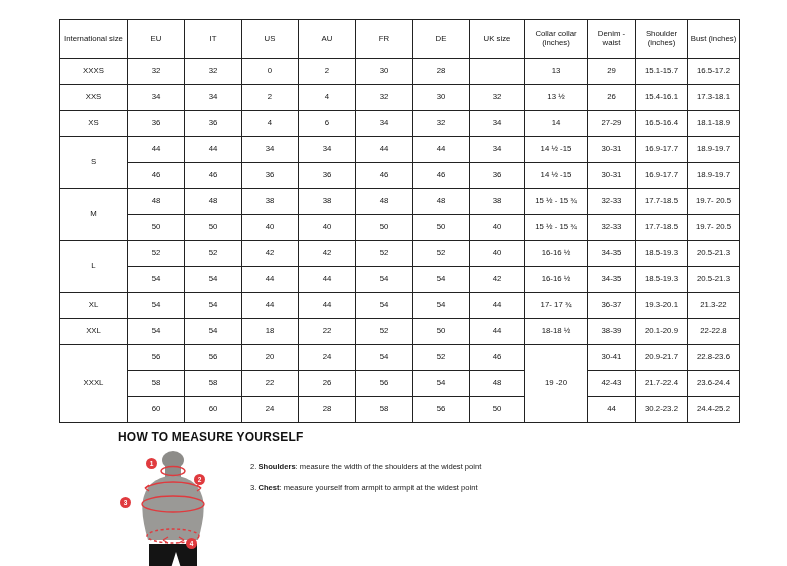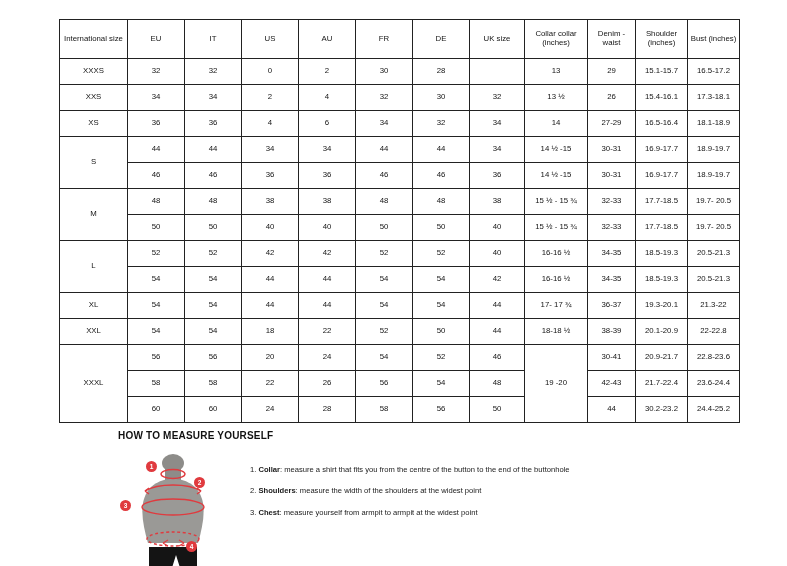--- a/index.html
+++ b/index.html
@@ -59,25 +59,25 @@
   col.c10 { width: 52px; }
   col.c11 { width: 52px; }
 
   .howto {
     position: absolute;
     left: 118px;
     top: 430px;
     width: 660px;
   }
   .howto-title {
-    font-size: 10px;
+    font-size: 12px;
     font-weight: bold;
     letter-spacing: 0.2px;
     color: #111111;
-    margin-bottom: 10px;
+    margin-bottom: 4px;
   }
   .howto-body {
     display: flex;
     align-items: flex-start;
   }
   .figure-wrap {
     position: relative;
     width: 110px;
     height: 120px;
     flex: 0 0 110px;
@@ -364,20 +364,19 @@
           <ellipse cx="55" cy="88" rx="26" ry="7" fill="none" stroke="#e03a3e" stroke-width="1.4" stroke-dasharray="3,2.5"></ellipse>
           <path d="M45 92 l 5 -3 M45 92 l 5 3" fill="none" stroke="#e03a3e" stroke-width="1.2"></path>
           <path d="M66 92 l -5 -3 M66 92 l -5 3" fill="none" stroke="#e03a3e" stroke-width="1.2"></path>
         </svg>
         <div class="marker m1">1</div>
         <div class="marker m2">2</div>
         <div class="marker m3">3</div>
         <div class="marker m4">4</div>
       </div>
       <div class="steps" id="steps-list">
-          <div class="step"><span>1</span>. <b>Collar</b><span>: measure a shirt that fits you from the centre of the button to the end of the buttonhole</span></div>
           <div class="step"><span>2</span>. <b>Shoulders</b><span>: measure the width of the shoulders at the widest point</span></div>
           <div class="step"><span>3</span>. <b>Chest</b><span>: measure yourself from armpit to armpit at the widest point</span></div>
         </div>
     </div>
   </div>
 
 </div>
 
 </body></html>

